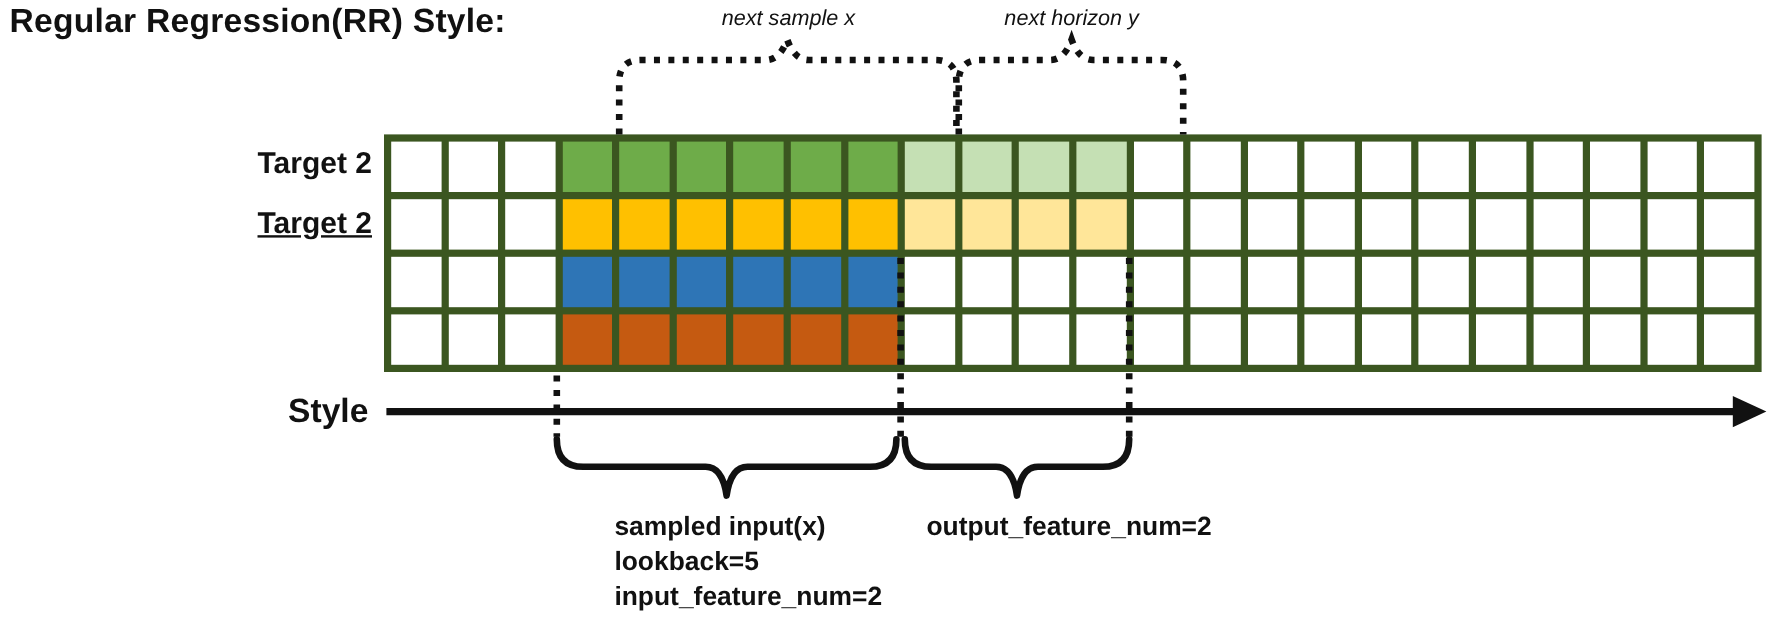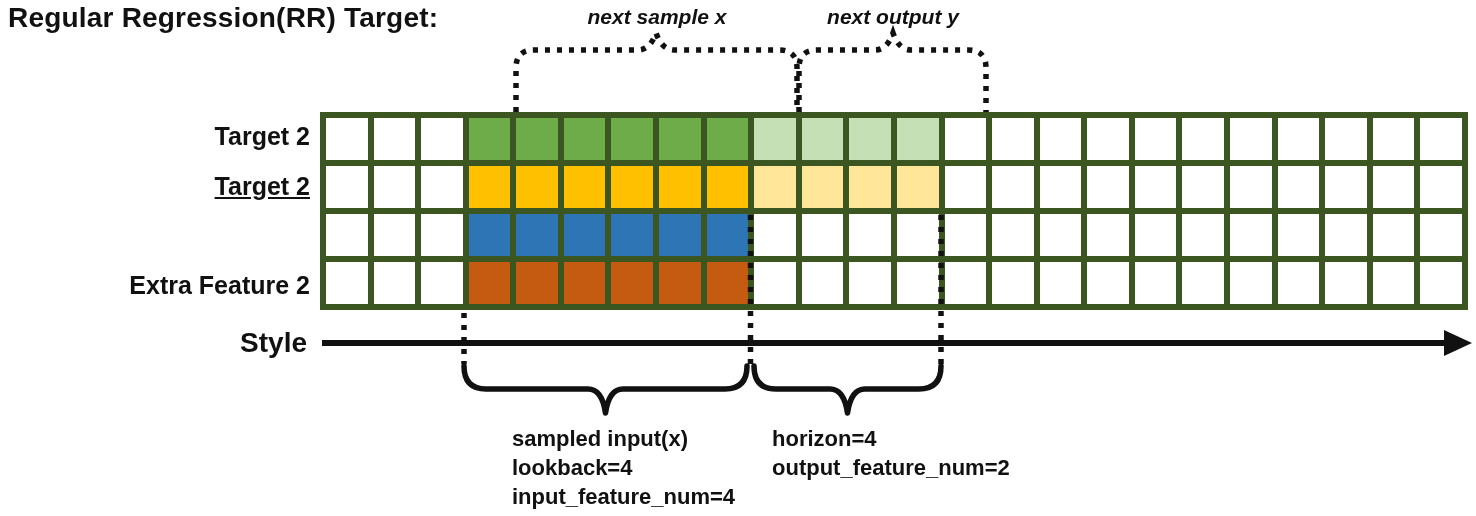--- a/index.html
+++ b/index.html
@@ -4,21 +4,21 @@
 <style>
   html,body{margin:0;padding:0;background:#fff;}
   .canvas{
     position:relative;width:1476px;height:516px;background:#ffffff;overflow:hidden;
     font-family:"Liberation Sans",sans-serif;color:#111;
   }
   .title{
     position:absolute;left:8px;top:2px;font-size:28px;font-weight:bold;letter-spacing:.2px;
   }
   .ns-label{
-    position:absolute;top:5px;font-size:21px;font-style:italic;font-weight:700;
+    position:absolute;top:5px;font-size:18px;font-style:italic;font-weight:400;
     transform:translateX(-50%);white-space:nowrap;
   }
   .nsx{left:657px;}
   .nsy{left:893px;}
   .grid{
     position:absolute;left:320px;top:112px;width:1148px;height:198px;
     display:grid;gap:6px;padding:6px;box-sizing:border-box;
   }
   .cell{background:#fff;}
   .row-label{
@@ -34,28 +34,27 @@
     position:absolute;top:424px;font-size:22px;font-weight:600;line-height:29px;white-space:nowrap;
   }
   .anno-input{left:512px;}
   .anno-output{left:772px;}
 </style>
 </head>
 <body>
 
 <div class="canvas">
 
-  <div class="title">Regular Regression(RR) Target:</div>
+  <div class="title">Regular Regression(RR) Style:</div>
 
   <div class="ns-label nsx">next sample x</div>
-  <div class="ns-label nsy">next output y</div>
+  <div class="ns-label nsy">next horizon y</div>
 
   <div class="row-label" style="top:112px;">Target 2</div>
   <div class="row-label" style="top:161.5px;text-decoration:underline;">Target 2</div>
-  <div class="row-label" style="top:260.5px;">Extra Feature 2</div>
 
   <div class="grid" style="background: rgb(59, 86, 32); grid-template-columns: repeat(24, 1fr); grid-template-rows: repeat(4, 1fr);">
       <div class="cell" style="background: rgb(255, 255, 255);"></div>
       <div class="cell" style="background: rgb(255, 255, 255);"></div>
       <div class="cell" style="background: rgb(255, 255, 255);"></div>
       <div class="cell" style="background: rgb(110, 172, 73);"></div>
       <div class="cell" style="background: rgb(110, 172, 73);"></div>
       <div class="cell" style="background: rgb(110, 172, 73);"></div>
       <div class="cell" style="background: rgb(110, 172, 73);"></div>
       <div class="cell" style="background: rgb(110, 172, 73);"></div>
@@ -164,22 +163,21 @@
     <line x1="322" y1="343" x2="1448" y2="343" stroke="#111111" stroke-width="6"></line>
     <polygon points="1444,330 1472,343 1444,356" fill="#111111"></polygon>
 
     <path d="M 464 366 Q 464 389 486 389 L 588 389 Q 602 389 605.5 413 Q 609 389 623 389 L 725 389 Q 747 389 747 366" fill="none" stroke="#111111" stroke-width="5.5" stroke-linecap="round" stroke-linejoin="round"></path>
 
     <path d="M 754 366 Q 754 389 776 389 L 830 389 Q 844 389 847.5 413 Q 851 389 865 389 L 919 389 Q 941 389 941 366" fill="none" stroke="#111111" stroke-width="5.5" stroke-linecap="round" stroke-linejoin="round"></path>
   </svg>
 
   <div class="anno anno-input">
     <div>sampled input(x)</div>
-    <div>lookback=4</div>
-    <div>input_feature_num=4</div>
+    <div>lookback=5</div>
+    <div>input_feature_num=2</div>
   </div>
 
   <div class="anno anno-output">
-    <div>horizon=4</div>
     <div>output_feature_num=2</div>
   </div>
 
 </div>
 
 </body></html>

